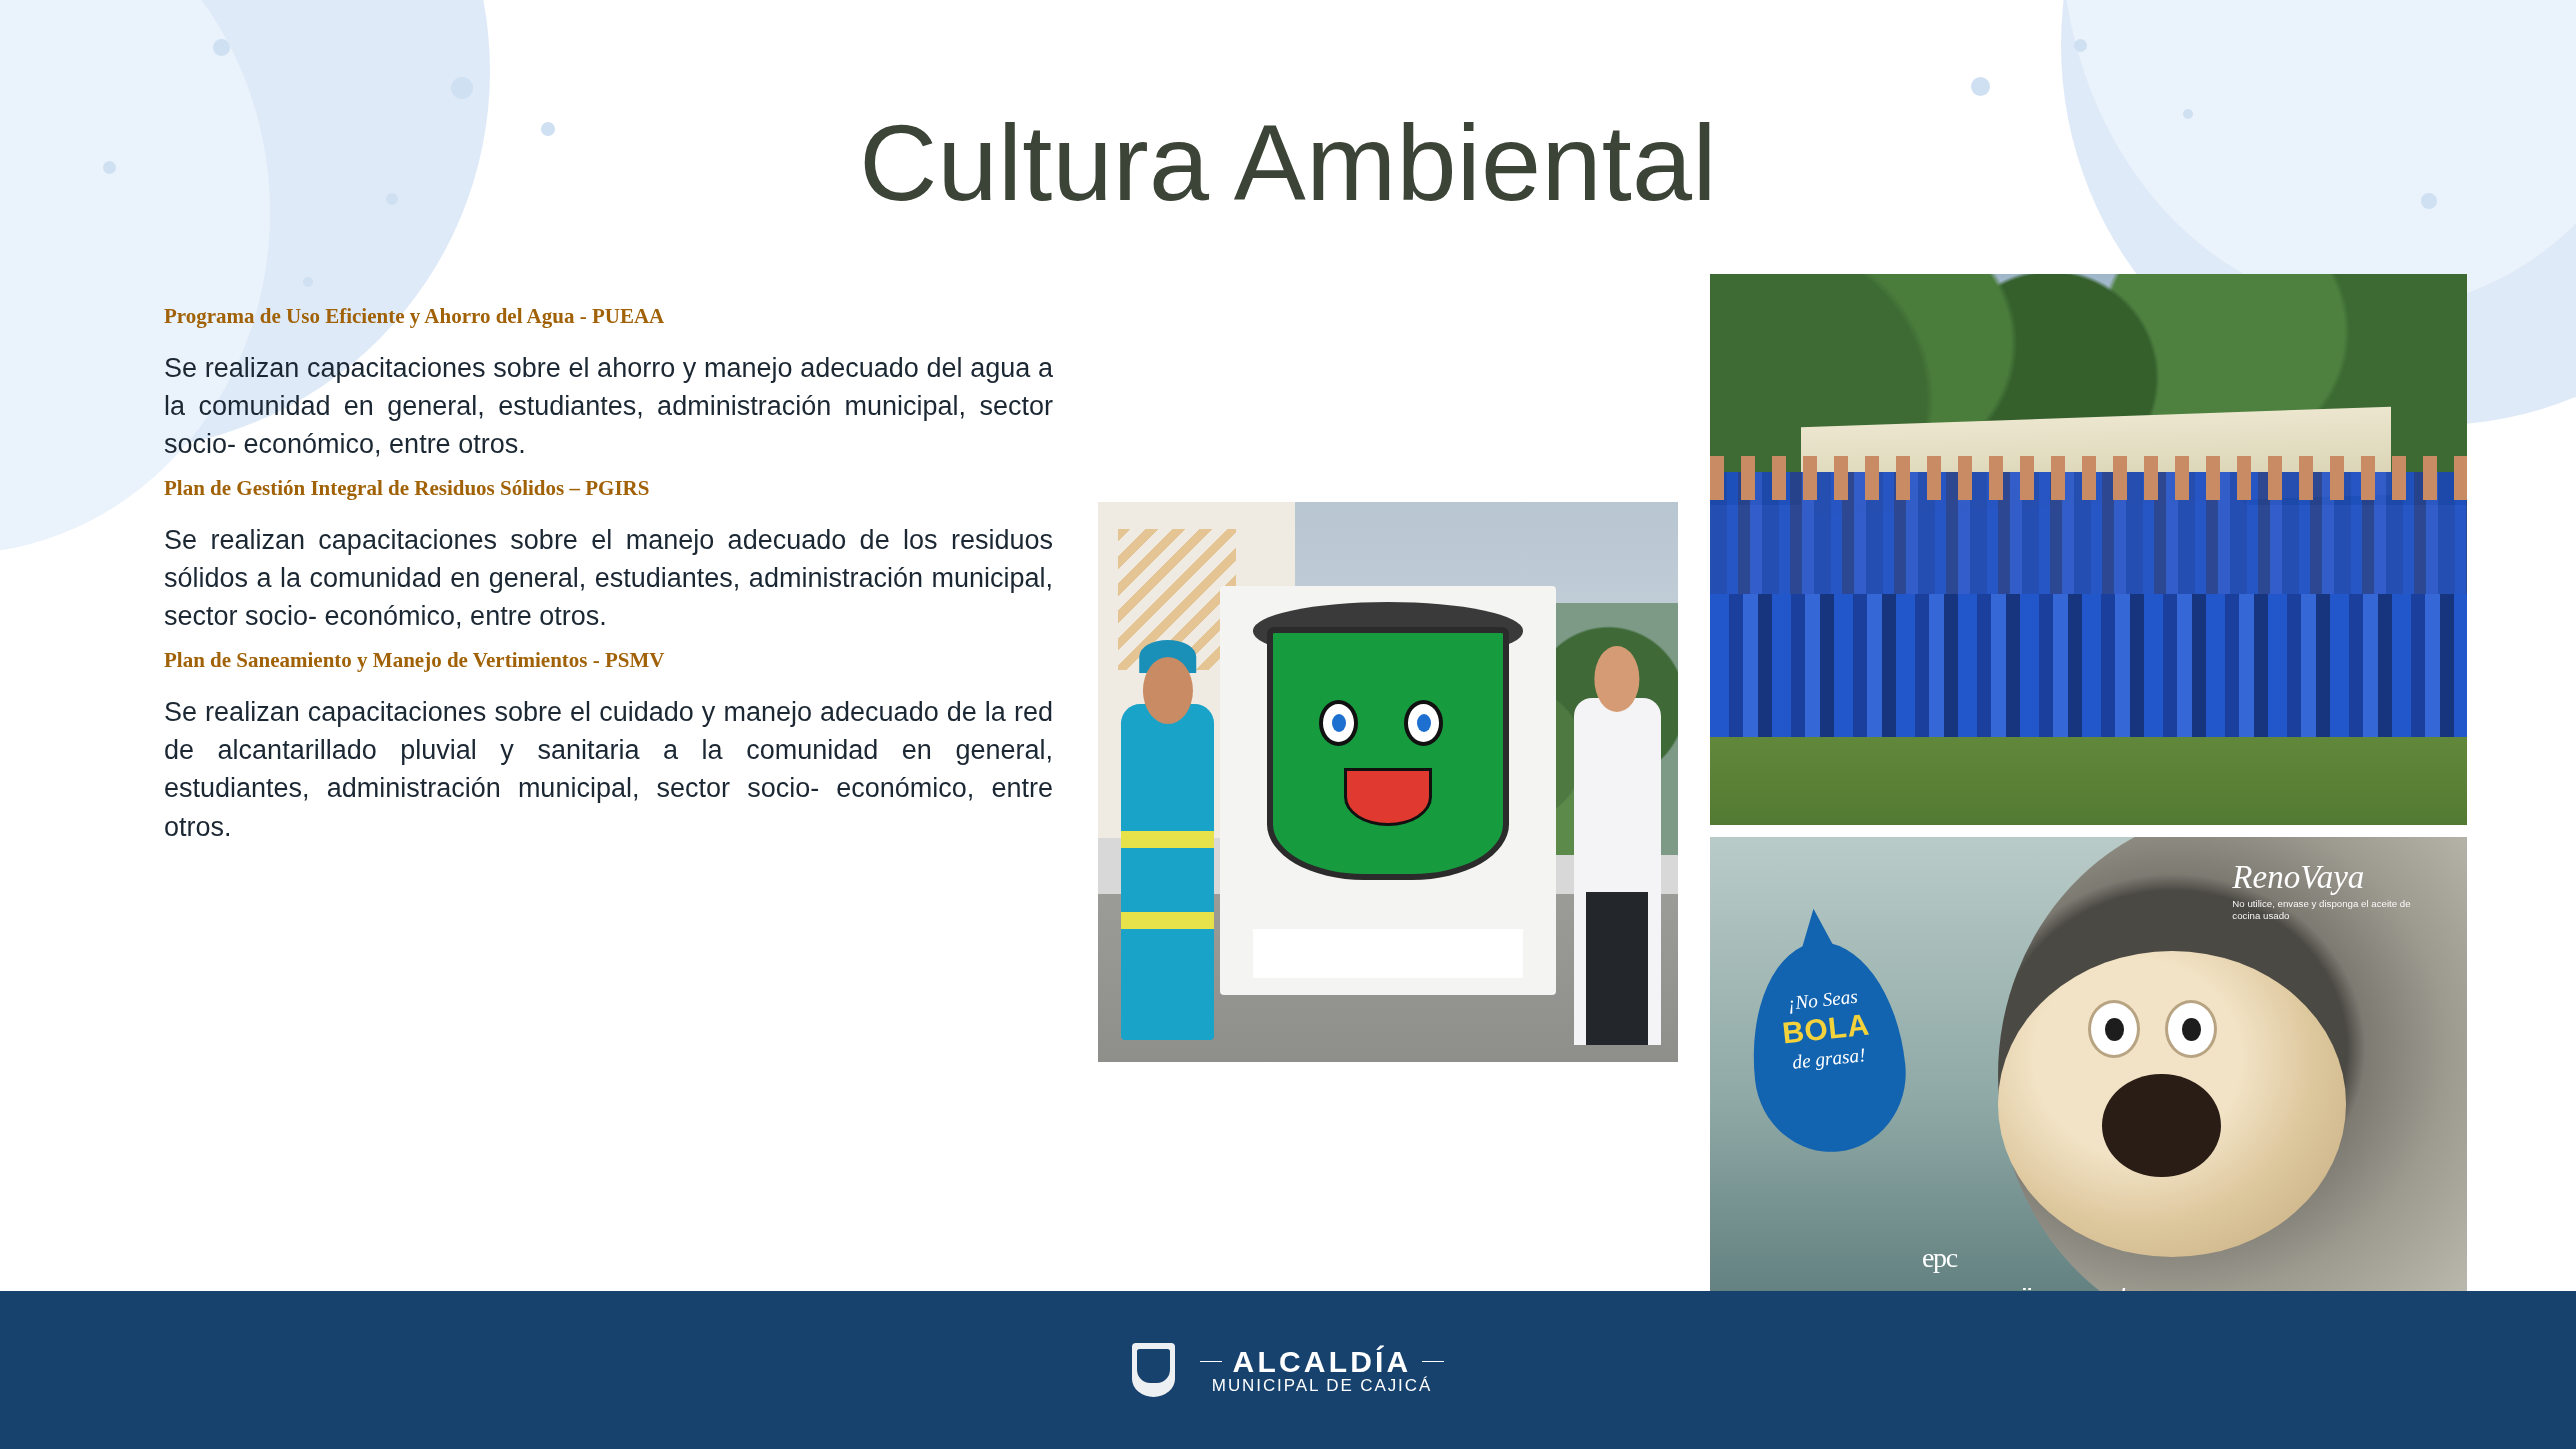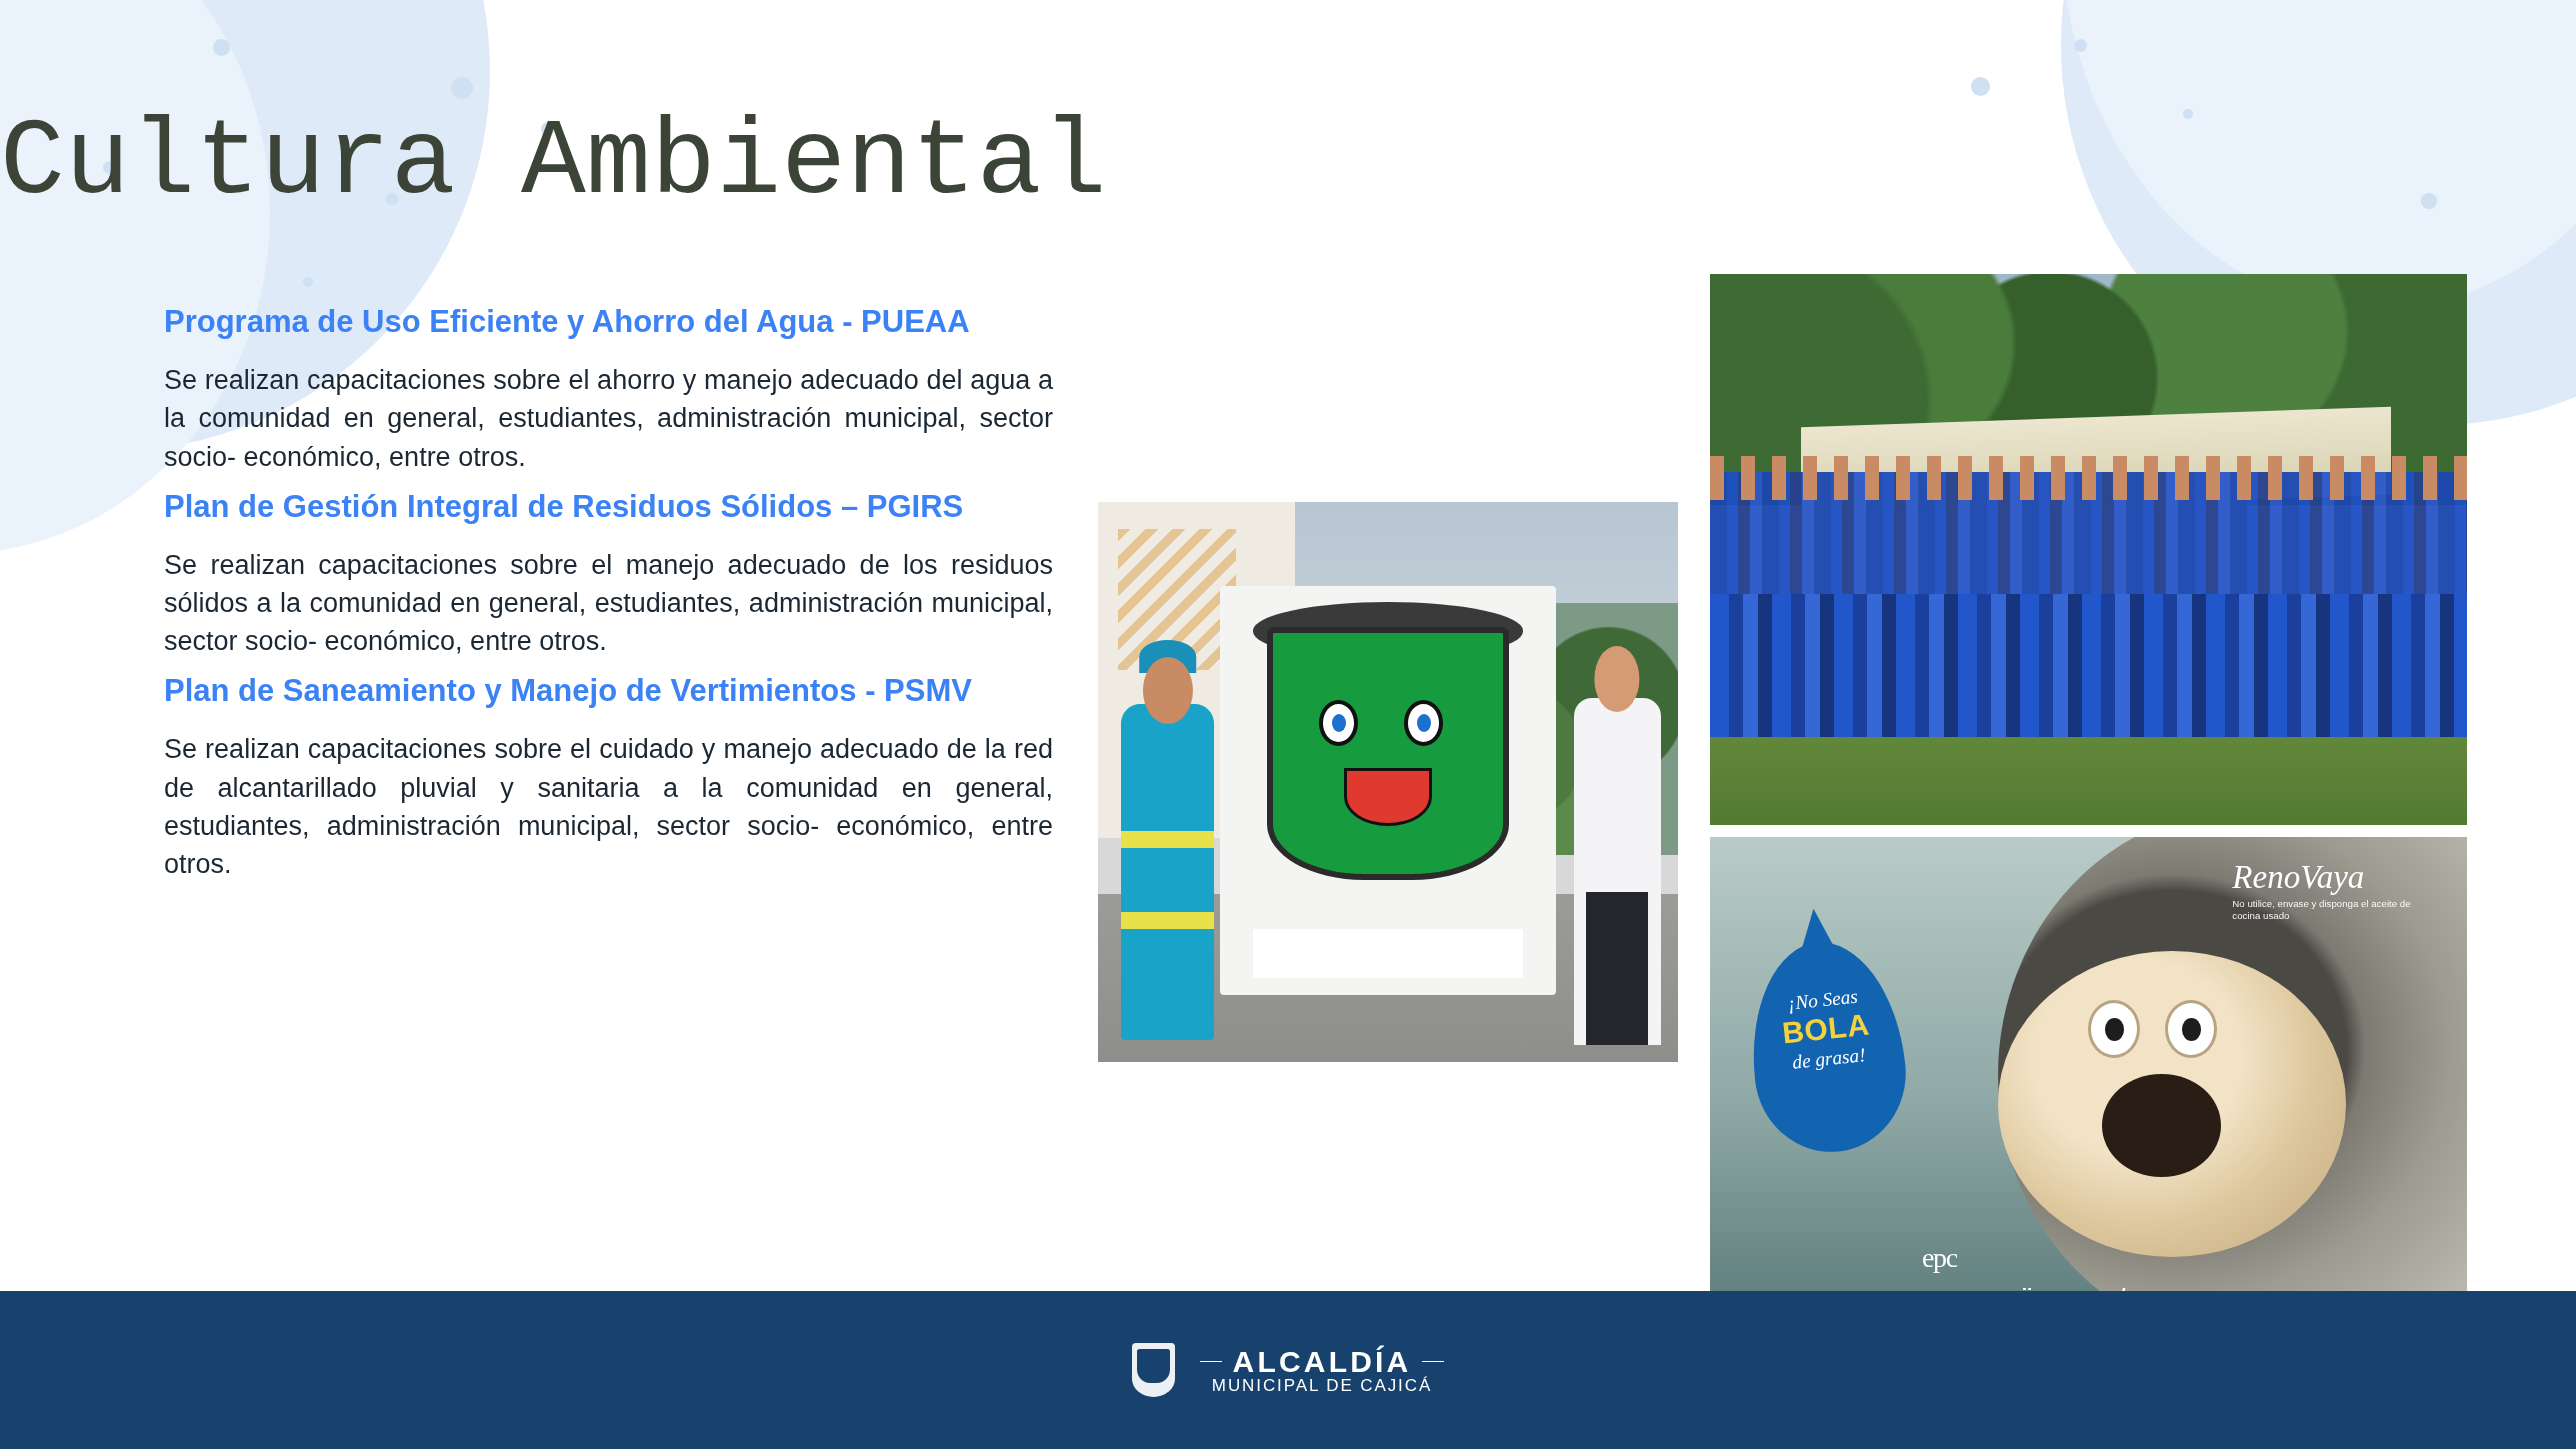--- a/index.html
+++ b/index.html
@@ -59,22 +59,22 @@
     border-radius: 50%;
     background: #cfe0f2;
   }
 
   
   .slide-title {
     position: absolute;
     top: 109px;
     left: 0;
     width: 2576px;
-    text-align: left;
-    font-family: Liberation Mono, monospace;
+    text-align: center;
+    font-family: Liberation Sans, sans-serif;
     font-size: 108px;
     line-height: 1;
     color: #3b4436;
     letter-spacing: 0.3px;
   }
 
   
   .text-col {
     position: absolute;
     left: 164px;
@@ -82,25 +82,26 @@
     width: 889px;
   }
   .heading-main {
     font-size: 40px;
     font-weight: bold;
     color: #1c2a3a;
     margin: 0 0 31px 0;
     letter-spacing: 0.2px;
   }
   .sub-head {
-    font-size: 31px;
+    font-size: 21px;
     font-weight: bold;
-    color: #3b82f6;
+    color: #a16207;
     margin: 0 0 19.3px 0;
     line-height: 1.25;
+    font-family: Liberation Serif, serif;
   }
   .para {
     font-size: 27px;
     color: #1b2733;
     margin: 0 0 28px 0;
     line-height: 1.42;
     text-align: justify;
     text-justify: inter-word;
   }
   .para:last-child { margin-bottom: 0; }

